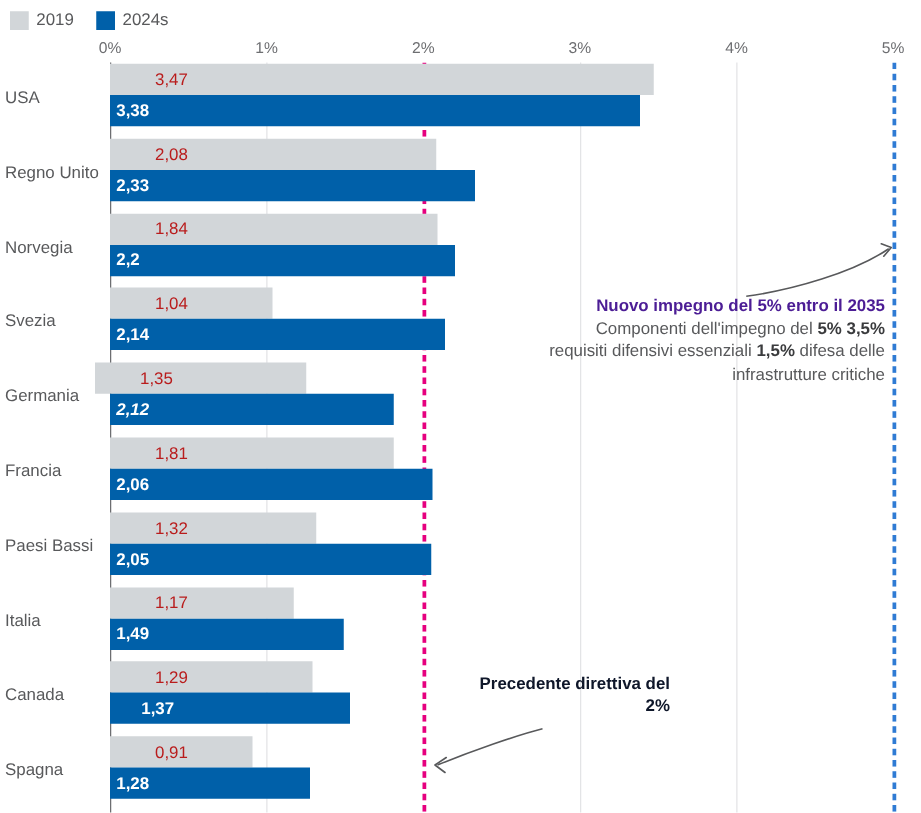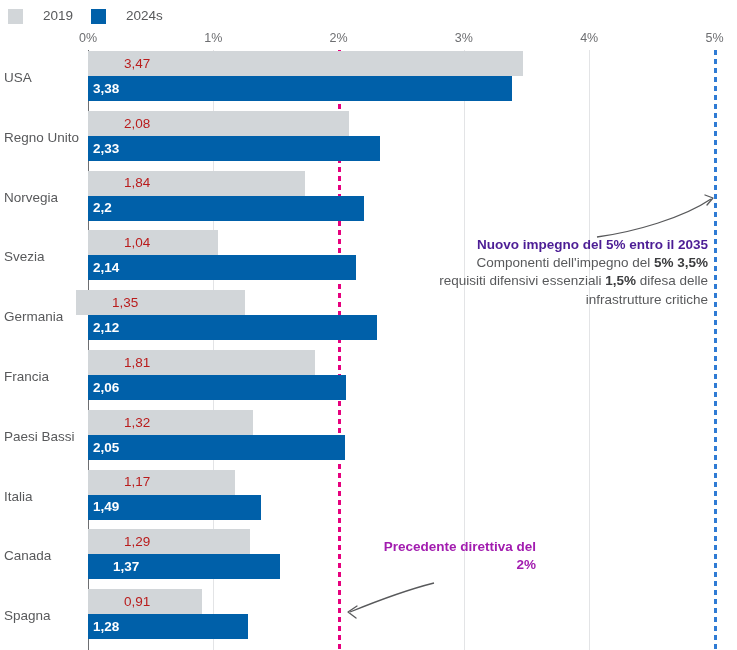--- a/index.html
+++ b/index.html
@@ -22,21 +22,21 @@
     left: 8px;
     top: 6px;
     height: 20px;
     display: flex;
     align-items: center;
     gap: 6px;
   }
   .legend-entry {
     display: flex;
     align-items: center;
-    gap: 20px;
+    gap: 6px;
     margin-right: 12px;
   }
   .legend-swatch {
     width: 15px;
     height: 15px;
     display: block;
   }
   .legend-label {
     font-size: 13.5px;
     color: #58595b;
@@ -148,21 +148,21 @@
     width: 330px;
     text-align: right;
   }
   #annotation-top .a-line1 { font-weight: bold; color: #4c1d95; }
   #annotation-bottom {
     left: 360px;
     top: 538px;
     width: 176px;
     text-align: right;
     font-weight: bold;
-    color: #a21caf;
+    color: #0f172a;
   }
   .annotation b { font-weight: bold; color: #3b3c3e; }
   #arrows {
     position: absolute;
     left: 0; top: 0;
     width: 737px;
     height: 650px;
     pointer-events: none;
   }
 </style>
@@ -212,42 +212,42 @@
         <div class="country-label" style="top: 20px;">Regno Unito</div>
         <div class="bar y2019" style="left: 88px; top: 0px; width: 260.624px;">
           <span class="bar-value">2,08</span>
         </div>
         <div class="bar y2024" style="left: 88px; top: 25px; width: 291.949px;">
           <span class="bar-value">2,33</span>
         </div>
       </div>
       <div class="country-group" style="top: 120.6px; height: 59.8px;">
         <div class="country-label" style="top: 20px;">Norvegia</div>
-        <div class="bar y2019" style="left: 88px; top: 0px; width: 217px;">
+        <div class="bar y2019" style="left: 88px; top: 0px; width: 262px;">
           <span class="bar-value">1,84</span>
         </div>
         <div class="bar y2024" style="left: 88px; top: 25px; width: 275.66px;">
           <span class="bar-value">2,2</span>
         </div>
       </div>
       <div class="country-group" style="top: 180.4px; height: 59.8px;">
         <div class="country-label" style="top: 20px;">Svezia</div>
         <div class="bar y2019" style="left: 88px; top: 0px; width: 130.312px;">
           <span class="bar-value">1,04</span>
         </div>
         <div class="bar y2024" style="left: 88px; top: 25px; width: 268.142px;">
           <span class="bar-value">2,14</span>
         </div>
       </div>
       <div class="country-group" style="top: 240.2px; height: 59.8px;">
         <div class="country-label" style="top: 20px;">Germania</div>
         <div class="bar y2019" style="left: 76px; top: 0px; width: 169.155px;">
           <span class="bar-value">1,35</span>
         </div>
-        <div class="bar y2024" style="left: 88px; top: 25px; width: 289px;">
+        <div class="bar y2024" style="left: 88px; top: 25px; width: 227px; font-style: italic;">
           <span class="bar-value">2,12</span>
         </div>
       </div>
       <div class="country-group" style="top: 300px; height: 59.8px;">
         <div class="country-label" style="top: 20px;">Francia</div>
         <div class="bar y2019" style="left: 88px; top: 0px; width: 226.793px;">
           <span class="bar-value">1,81</span>
         </div>
         <div class="bar y2024" style="left: 88px; top: 25px; width: 258.118px;">
           <span class="bar-value">2,06</span>
@@ -260,21 +260,21 @@
         </div>
         <div class="bar y2024" style="left: 88px; top: 25px; width: 256.865px;">
           <span class="bar-value">2,05</span>
         </div>
       </div>
       <div class="country-group" style="top: 419.6px; height: 59.8px;">
         <div class="country-label" style="top: 20px;">Italia</div>
         <div class="bar y2019" style="left: 88px; top: 0px; width: 146.601px;">
           <span class="bar-value">1,17</span>
         </div>
-        <div class="bar y2024" style="left: 88px; top: 25px; width: 173px;">
+        <div class="bar y2024" style="left: 88px; top: 25px; width: 187px;">
           <span class="bar-value">1,49</span>
         </div>
       </div>
       <div class="country-group" style="top: 479.4px; height: 59.8px;">
         <div class="country-label" style="top: 20px;">Canada</div>
         <div class="bar y2019" style="left: 88px; top: 0px; width: 161.637px;">
           <span class="bar-value">1,29</span>
         </div>
         <div class="bar y2024" style="left: 88px; top: 25px; width: 171.661px; padding-left: 20px;">
           <span class="bar-value">1,37</span>

